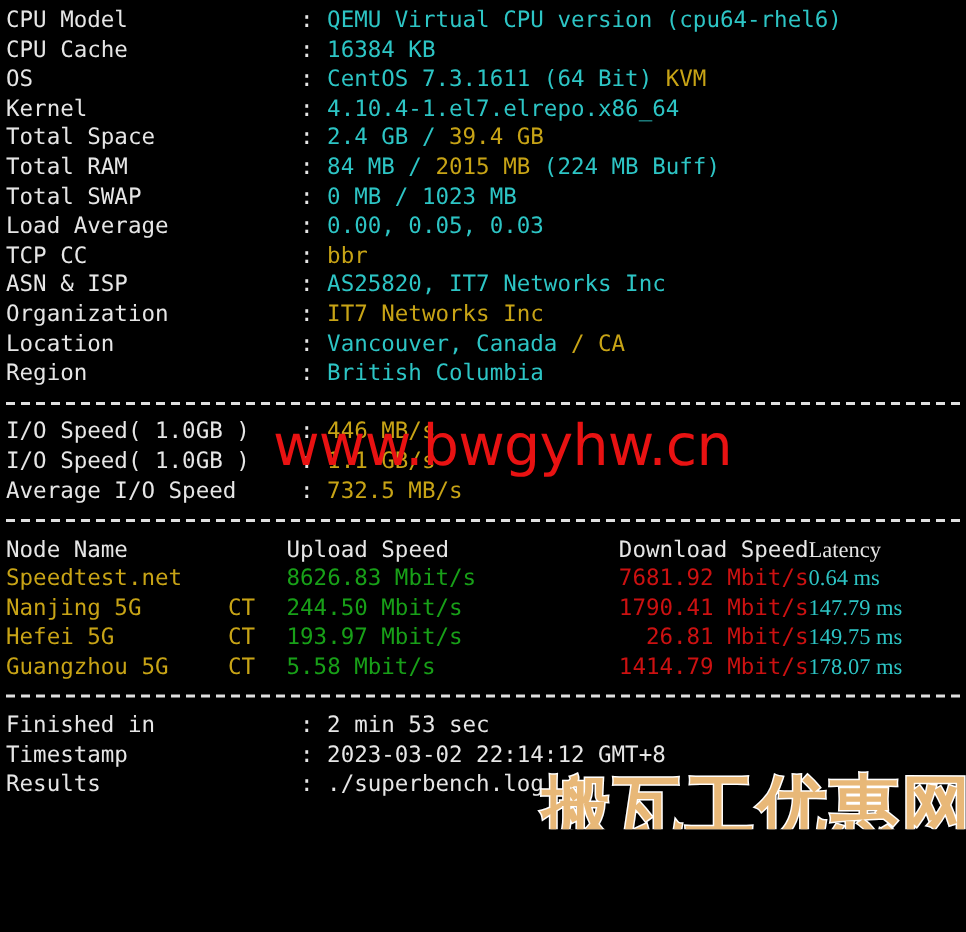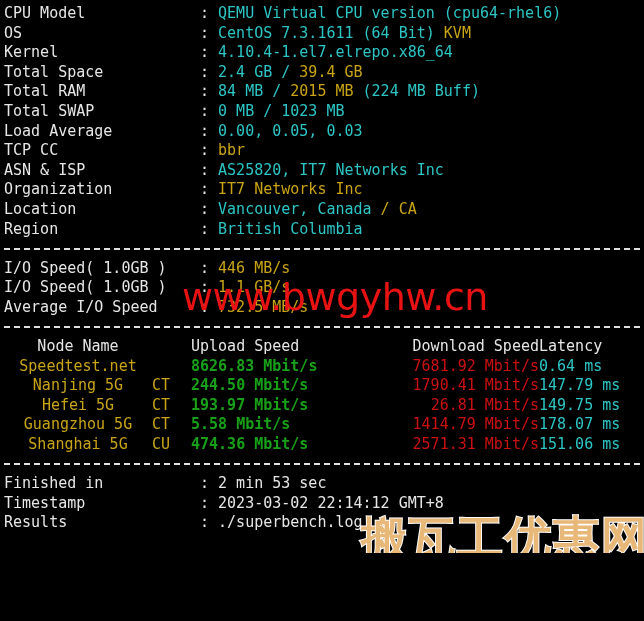--- a/index.html
+++ b/index.html
@@ -32,45 +32,45 @@
   .label {
     color: #e6e6e6;
     display: inline-block;
     width: 196px;
   }
   .colon {
     color: #e6e6e6;
   }
   .cy  { color: #2dc5c5; }
   .ye  { color: #c8a416; }
-  .gr  { color: #18a018; font-weight: bold; }
+  .gr  { color: #18a018; }
   .rd  { color: #cc1111; }
   .wh  { color: #e6e6e6; }
 
   .divider {
     height: 19.6px;
     display: flex;
     align-items: center;
     padding-right: 4px;
   }
   .divider .rule {
     width: 100%;
     border-top: 2px dashed #e0e0e0;
     height: 0;
   }
 
   .tbl {
     white-space: pre;
     height: 19.6px;
   }
-  .c-node { display: inline-block; width: 148px; text-align: center; }
+  .c-node { display: inline-block; width: 148px; }
   .c-isp  { display: inline-block; width: 39px; }
   .c-up   { display: inline-block; width: 163px; }
   .c-down { display: inline-block; width: 185px; text-align: right; }
-  .c-lat  { display: inline-block; }
+  .c-lat  { display: inline-block; font-family: Liberation Serif, serif; }
 
   .wm {
     position: absolute;
     z-index: 5;
     pointer-events: none;
     white-space: nowrap;
   }
   #wm-url-top {
     left: 182px;
     top: 288px;
@@ -105,20 +105,21 @@
 <body>
 
 <div id="terminal">
 
   <div class="screen">
 
     <div>
       <div class="line"><span class="label">CPU Model</span><span class="colon">:</span> <span class="cy">QEMU Virtual CPU version (cpu64-rhel6)</span></div>
 
 
+      <div class="line"><span class="label">CPU Cache</span><span class="colon">:</span> <span class="cy">16384 KB</span></div>
 
       <div class="line"><span class="label">OS</span><span class="colon">:</span> <span class="cy">CentOS 7.3.1611 (64 Bit) </span><span class="ye">KVM</span></div>
 
       <div class="line"><span class="label">Kernel</span><span class="colon">:</span> <span class="cy">4.10.4-1.el7.elrepo.x86_64</span></div>
 
       <div class="line"><span class="label">Total Space</span><span class="colon">:</span> <span class="cy">2.4 GB</span><span class="cy"> / </span><span class="ye">39.4 GB</span></div>
 
       <div class="line"><span class="label">Total RAM</span><span class="colon">:</span> <span class="cy">84 MB</span><span class="cy"> / </span><span class="ye">2015 MB</span><span class="cy"> (224 MB Buff)</span></div>
 
       <div class="line"><span class="label">Total SWAP</span><span class="colon">:</span> <span class="cy">0 MB / 1023 MB</span></div>
@@ -156,21 +157,20 @@
 
       <div class="tbl"><span class="c-node ye">Speedtest.net</span><span class="c-isp ye"></span><span class="c-up gr">8626.83 Mbit/s</span><span class="c-down rd">7681.92 Mbit/s</span><span class="c-lat cy">0.64 ms</span></div>
 
 
       <div class="tbl"><span class="c-node ye">Nanjing 5G</span><span class="c-isp ye">CT</span><span class="c-up gr">244.50 Mbit/s</span><span class="c-down rd">1790.41 Mbit/s</span><span class="c-lat cy">147.79 ms</span></div>
 
       <div class="tbl"><span class="c-node ye">Hefei 5G</span><span class="c-isp ye">CT</span><span class="c-up gr">193.97 Mbit/s</span><span class="c-down rd">26.81 Mbit/s</span><span class="c-lat cy">149.75 ms</span></div>
 
       <div class="tbl"><span class="c-node ye">Guangzhou 5G</span><span class="c-isp ye">CT</span><span class="c-up gr">5.58 Mbit/s</span><span class="c-down rd">1414.79 Mbit/s</span><span class="c-lat cy">178.07 ms</span></div>
 
-      <div class="tbl"><span class="c-node ye">Shanghai 5G</span><span class="c-isp ye">CU</span><span class="c-up gr">474.36 Mbit/s</span><span class="c-down rd">2571.31 Mbit/s</span><span class="c-lat cy">151.06 ms</span></div>
     </div>
 
     <div class="divider">
         <div class="rule"></div>
       </div>
 
     <div>
       <div class="line"><span class="label">Finished in</span><span class="colon">:</span> <span class="wh">2 min 53 sec</span></div>
       <div class="line"><span class="label">Timestamp</span><span class="colon">:</span> <span class="wh">2023-03-02 22:14:12 GMT+8</span></div>
       <div class="line"><span class="label">Results</span><span class="colon">:</span> <span class="wh">./superbench.log</span></div>

